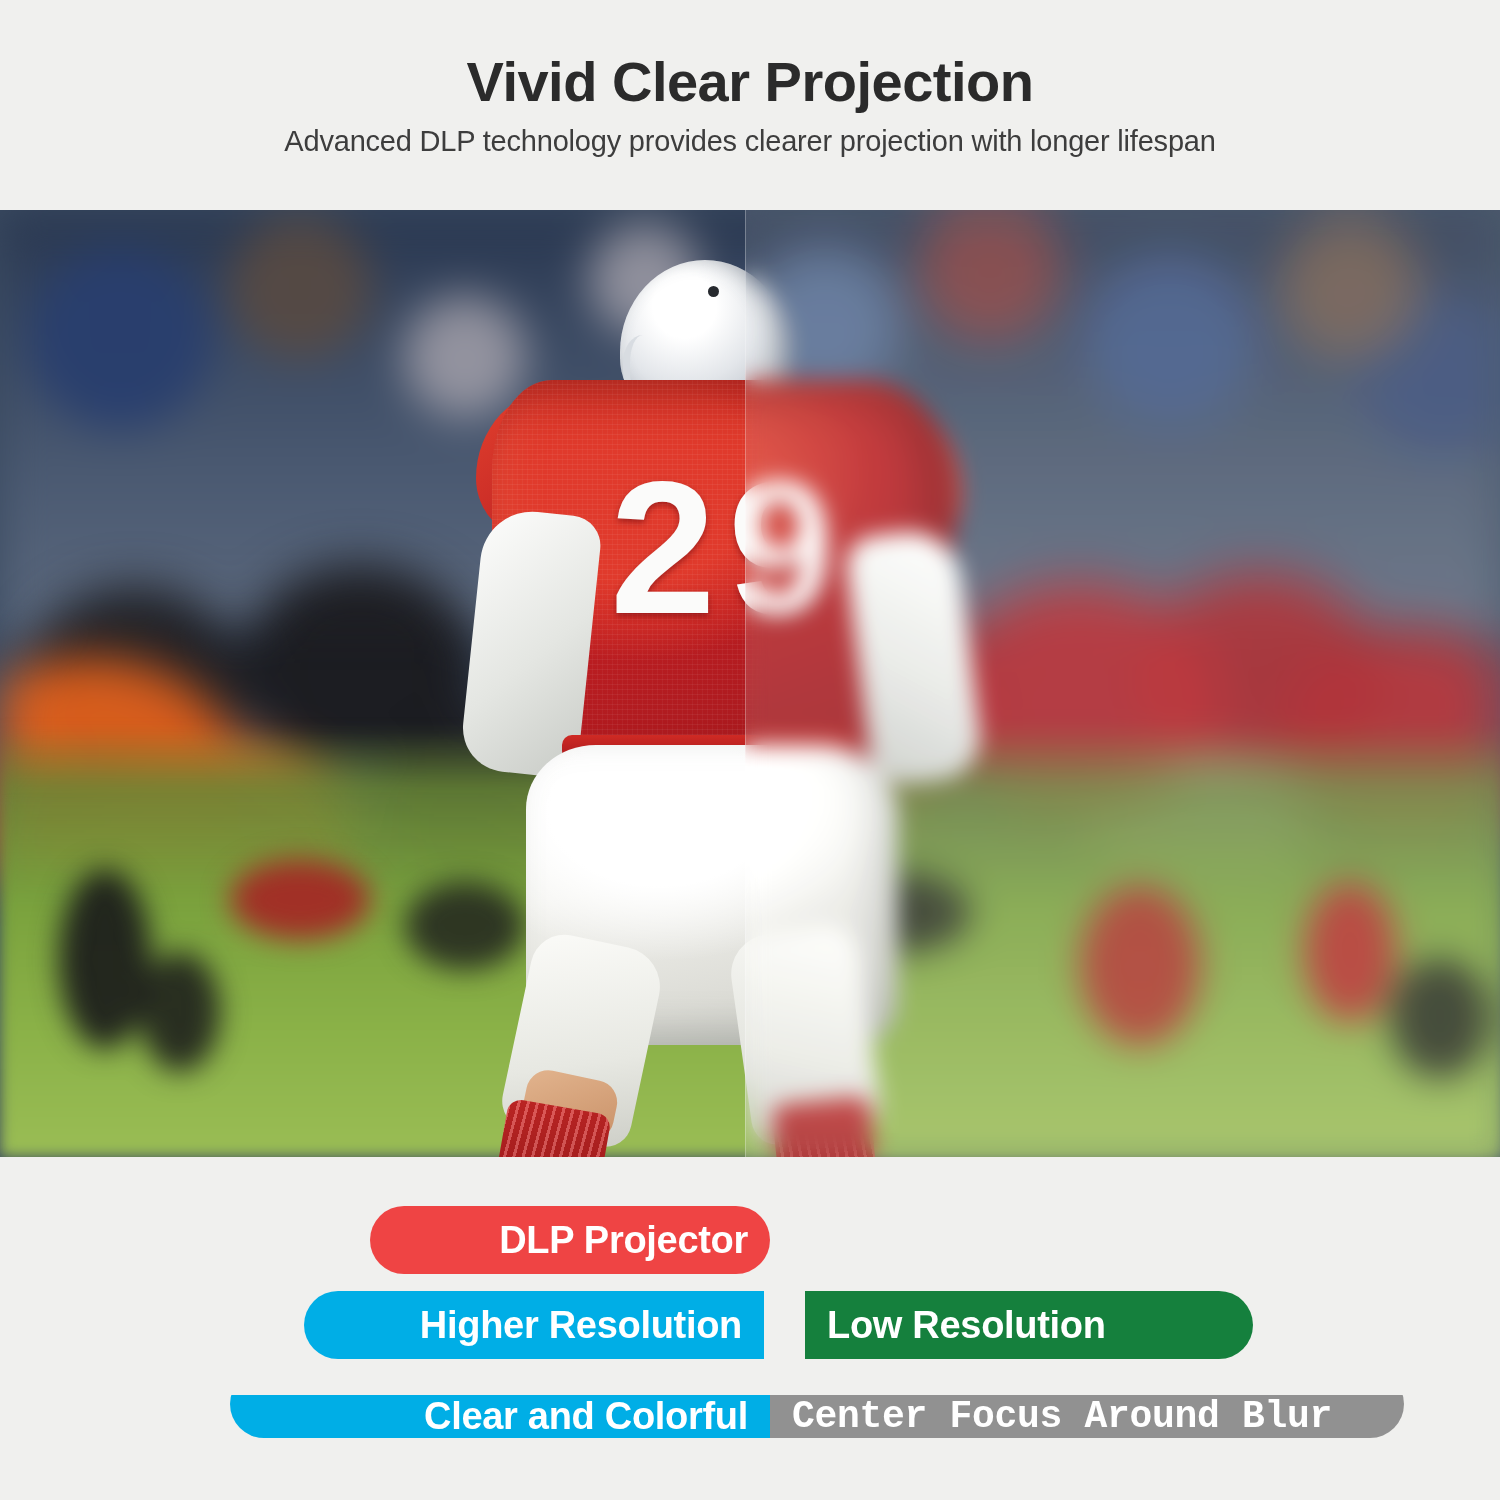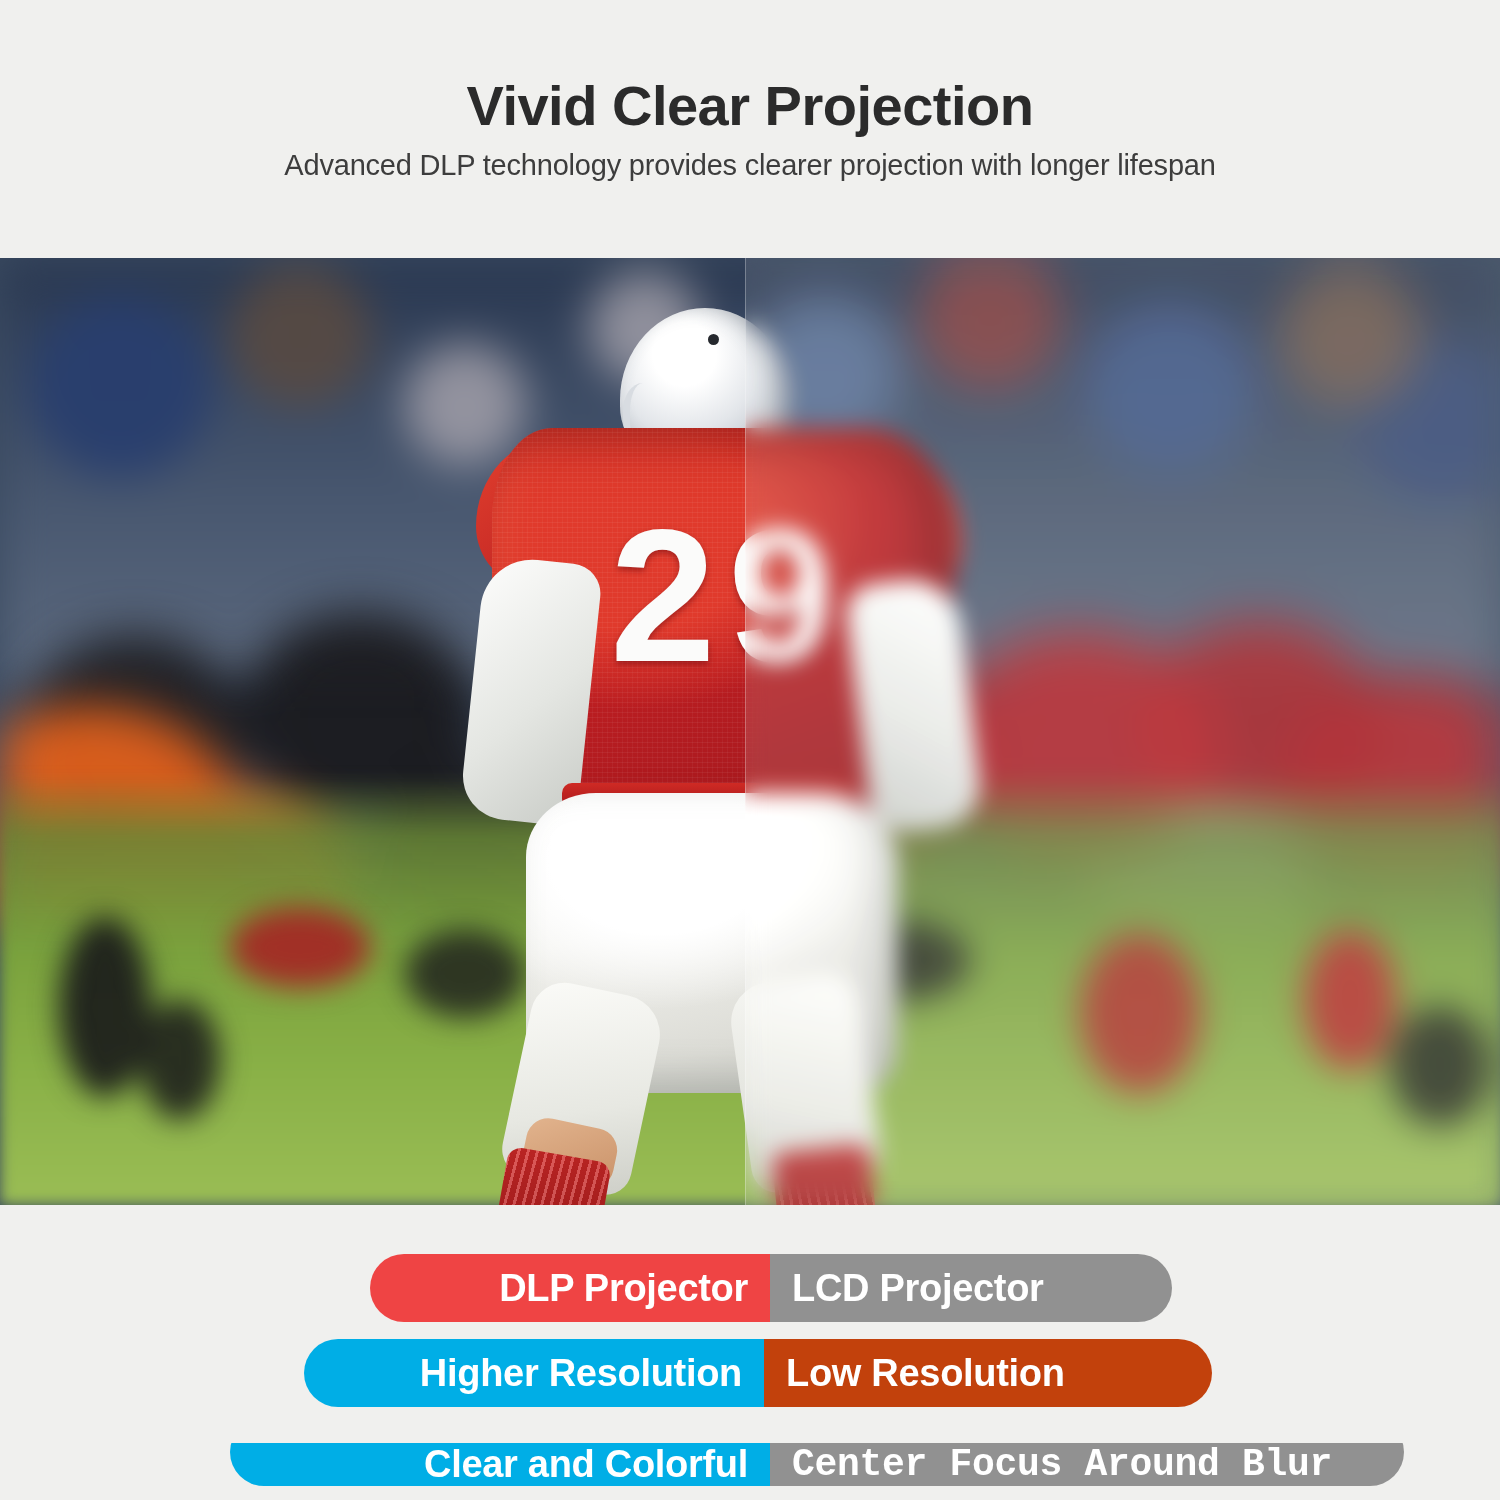--- a/index.html
+++ b/index.html
@@ -7,21 +7,21 @@
     width:1500px;height:1500px;
     background:#f0f0ee;
     font-family:"Liberation Sans","DejaVu Sans",sans-serif;
     overflow:hidden;
     position:relative;
   }
   .page{width:1500px;height:1500px;position:relative;display:flex;flex-direction:column;}
 
   
   .header{
-    height:258px;
+    height:210px;
     background:#f0f0ee;
     display:flex;flex-direction:column;
     align-items:center;justify-content:center;
     flex:0 0 auto;
   }
   .headline{
     font-size:56px;
     font-weight:bold;
     color:#2b2b2b;
     letter-spacing:-0.5px;
@@ -331,26 +331,25 @@
     </div>
 
     <div class="blur-half"></div>
     <div class="split-line"></div>
   </div>
 
   <div class="compare">
 
     <div class="pill-row r1">
       <div class="pill-left" style="background: #ef4444; color: rgb(255, 255, 255);">DLP Projector</div>
-      <div class="pill-right" style="background: rgb(145, 145, 145); color: rgb(255, 255, 255);">LCD Projector</div>
     </div>
 
     <div class="pill-row r2">
       <div class="pill-left" style="background: rgb(0, 174, 230); color: rgb(255, 255, 255);">Higher Resolution</div>
-      <div class="pill-right" style="background: #c2410c; color: rgb(255, 255, 255);">Low Resolution</div>
+      <div class="pill-right" style="background: #15803d; color: rgb(255, 255, 255); margin-left: 41px;">Low Resolution</div>
     </div>
 
     <div class="pill-row r3">
       <div class="pill-left" style="background: rgb(0, 174, 230); color: rgb(255, 255, 255);">Clear and Colorful</div>
       <div class="pill-right" style="background: rgb(145, 145, 145); color: rgb(255, 255, 255);">Center Focus Around Blur</div>
     </div>
 
   </div>
 </div>
 

